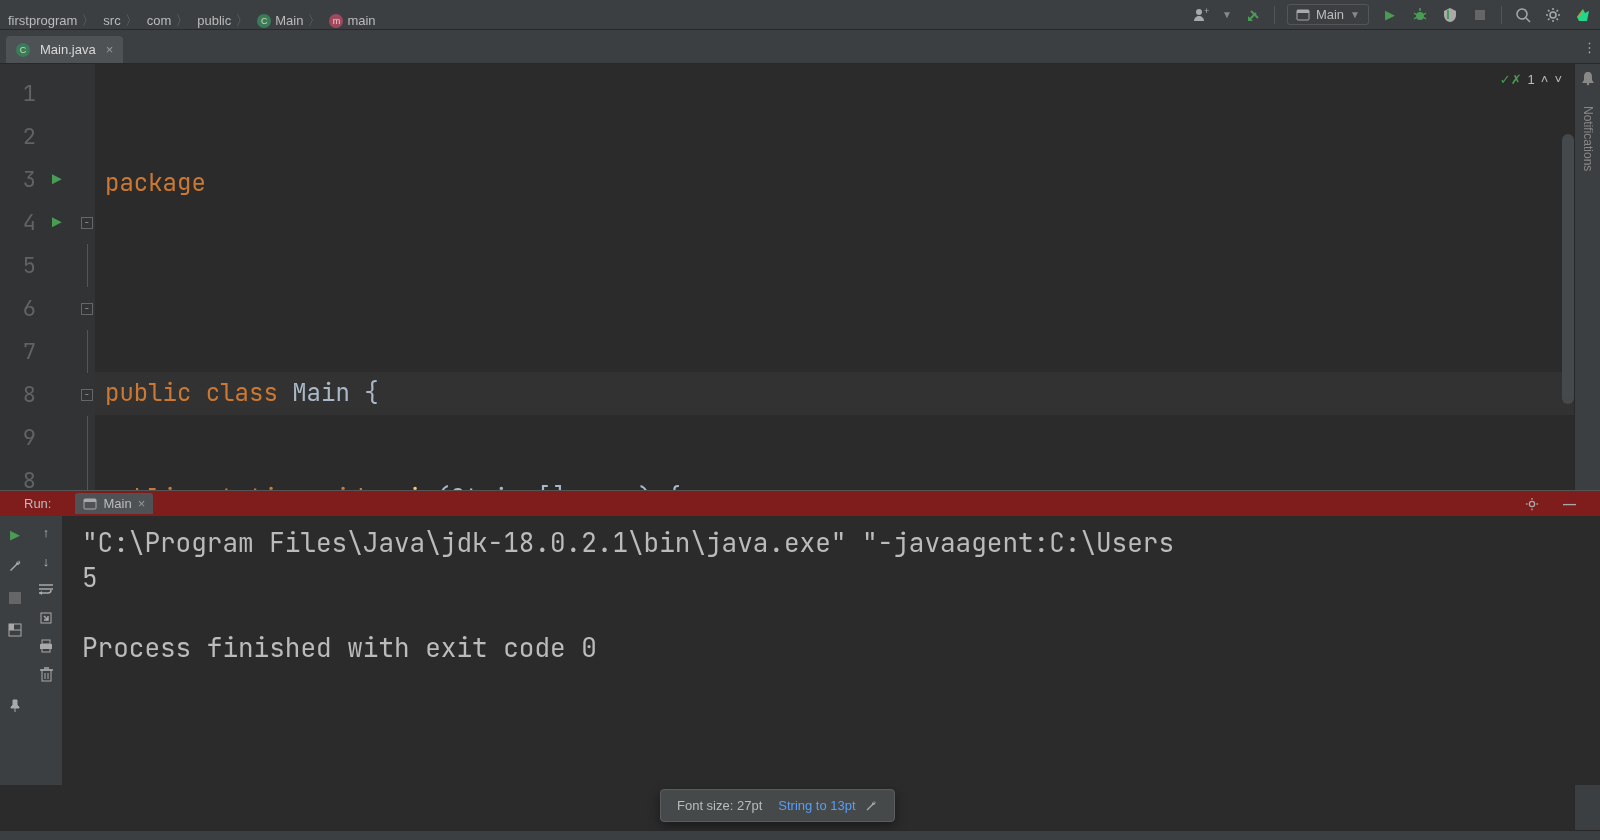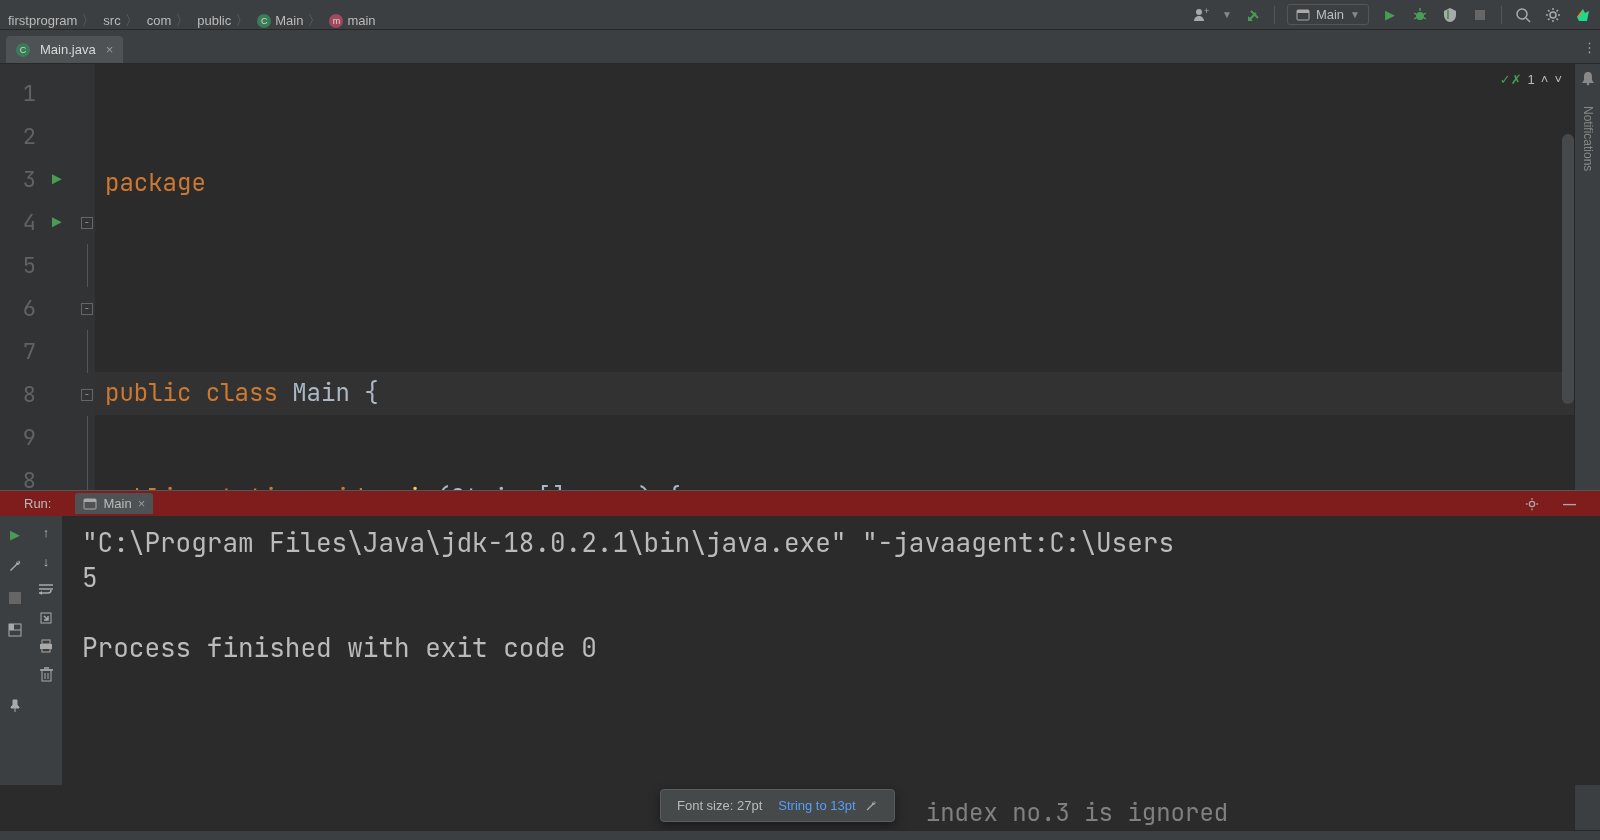--- a/index.html
+++ b/index.html
@@ -307,21 +307,20 @@
       </div>
   </div>
   <div class="code">
     <div class="hl-line"></div>
     <div class="code-line"><span class="kw">package</span></div>
     <div class="code-line"></div>
     <div class="code-line"><span class="kw">public class</span><span class="cls"> Main </span><span>{</span></div>
     <div class="code-line">    <span class="kw">public static </span><span class="kw">void </span><span class="fn">main</span><span>(String[] args) {</span></div>
     <div class="code-line">        <span>String </span><span>name = </span><span class="str">"<span class="warn-underline">Vinayak</span>"</span><span>;</span></div>
     <div class="code-line">        <span>System.</span><span class="fld">out</span><span>.println(name.lastIndexOf( </span><span class="hint">str:</span><span class="str"> "a"</span><span>));</span><span class="cmt">/* Note that "a" at</span></div>
-    <div class="code-line"><span class="cmt">                                             </span><span class="cmt">            index no.3 is ignored</span></div>
     
     
     
   </div>
   <div class="inspection-badge">
     <span class="chk">✓✗</span>
     <span>1</span>
     <span>˄</span>
     <span>˅</span>
   </div>

